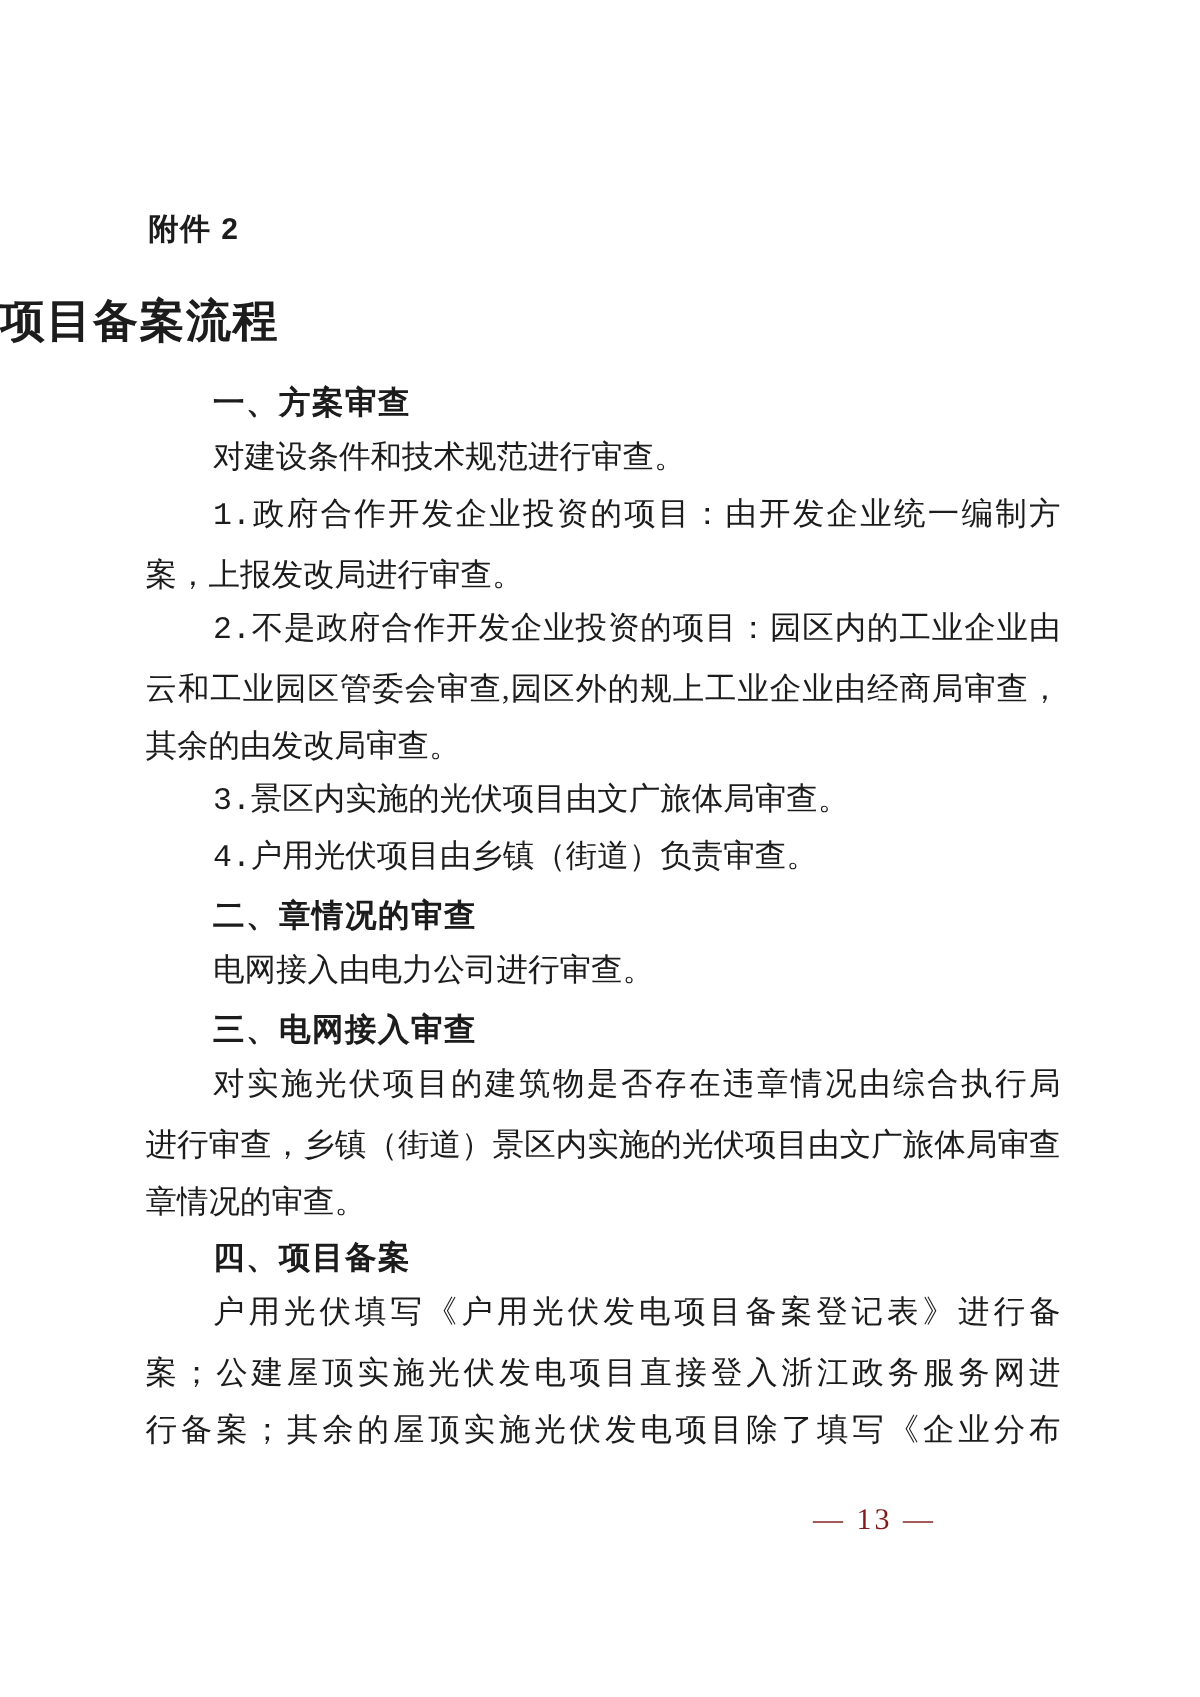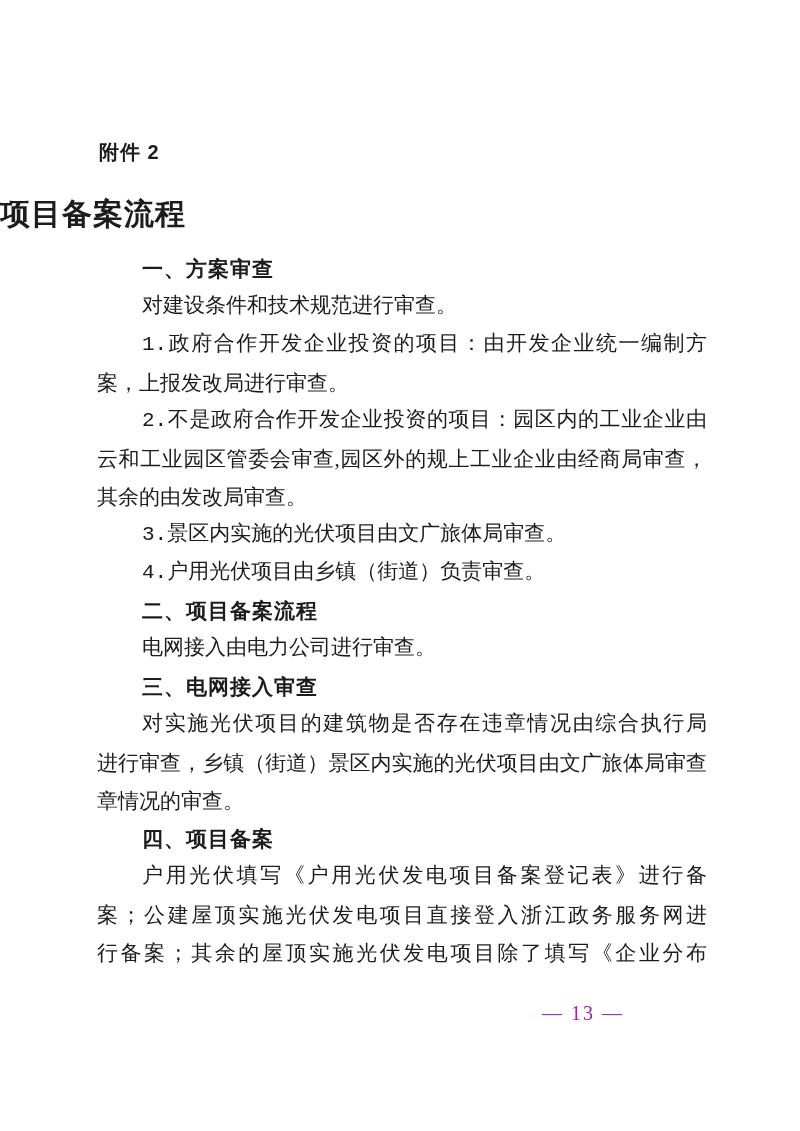--- a/index.html
+++ b/index.html
@@ -58,21 +58,21 @@
     text-align: justify;
     text-align-last: justify;
     text-justify: inter-character;
   }
   .pageno {
     position: absolute;
     top: 1002px;
     right: 108px;
     font-size: 20px;
     letter-spacing: 2px;
-    color: #a21caf;
+    color: #7f1d1d;
   }
 </style>
 </head>
 <body>
 
 <div class="page">
 
   <div class="attachment">附件 2</div>
 
   <h1 class="doc-title">项目备案流程</h1>
@@ -80,21 +80,21 @@
   <div class="content">
     <div class="line heading">一、方案审查</div>
     <div class="line para">对建设条件和技术规范进行审查。</div>
     <div class="line para full">1.政府合作开发企业投资的项目：由开发企业统一编制方</div>
     <div class="line">案，上报发改局进行审查。</div>
     <div class="line para full">2.不是政府合作开发企业投资的项目：园区内的工业企业由</div>
     <div class="line full">云和工业园区管委会审查,园区外的规上工业企业由经商局审查，</div>
     <div class="line">其余的由发改局审查。</div>
     <div class="line para">3.景区内实施的光伏项目由文广旅体局审查。</div>
     <div class="line para">4.户用光伏项目由乡镇（街道）负责审查。</div>
-    <div class="line heading">二、项目备案流程</div>
+    <div class="line heading">二、章情况的审查</div>
     <div class="line para">电网接入由电力公司进行审查。</div>
     <div class="line heading">三、电网接入审查</div>
     <div class="line para full">对实施光伏项目的建筑物是否存在违章情况由综合执行局</div>
     <div class="line full">进行审查，乡镇（街道）景区内实施的光伏项目由文广旅体局审查</div>
     <div class="line">章情况的审查。</div>
     <div class="line heading">四、项目备案</div>
     <div class="line para full">户用光伏填写《户用光伏发电项目备案登记表》进行备</div>
     <div class="line full">案；公建屋顶实施光伏发电项目直接登入浙江政务服务网进</div>
     <div class="line full">行备案；其余的屋顶实施光伏发电项目除了填写《企业分布</div>
   </div>

